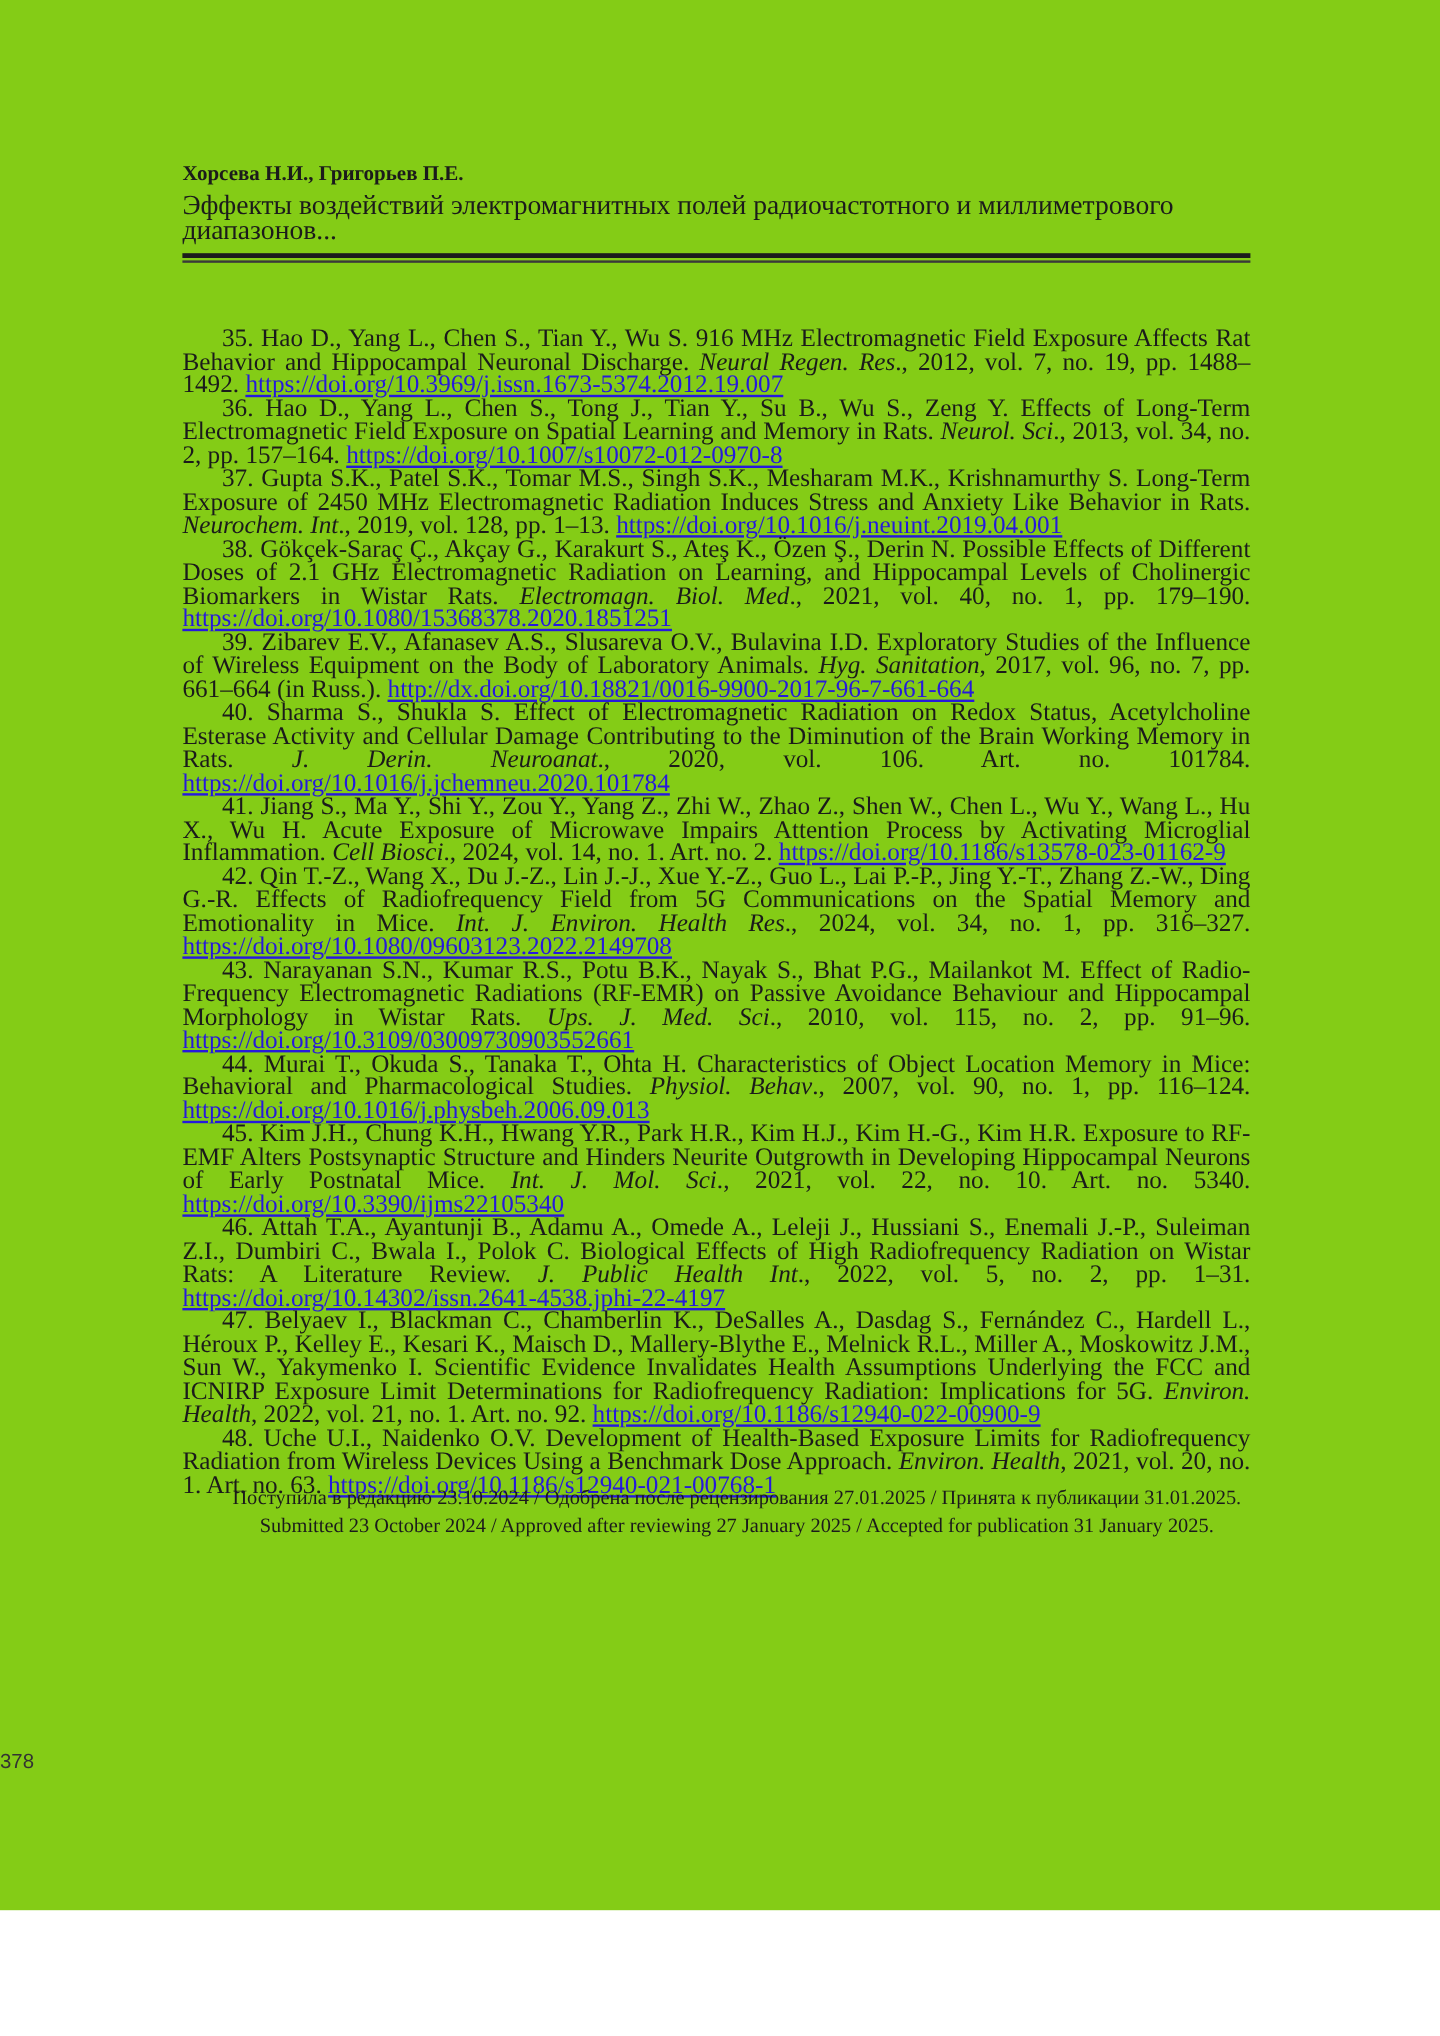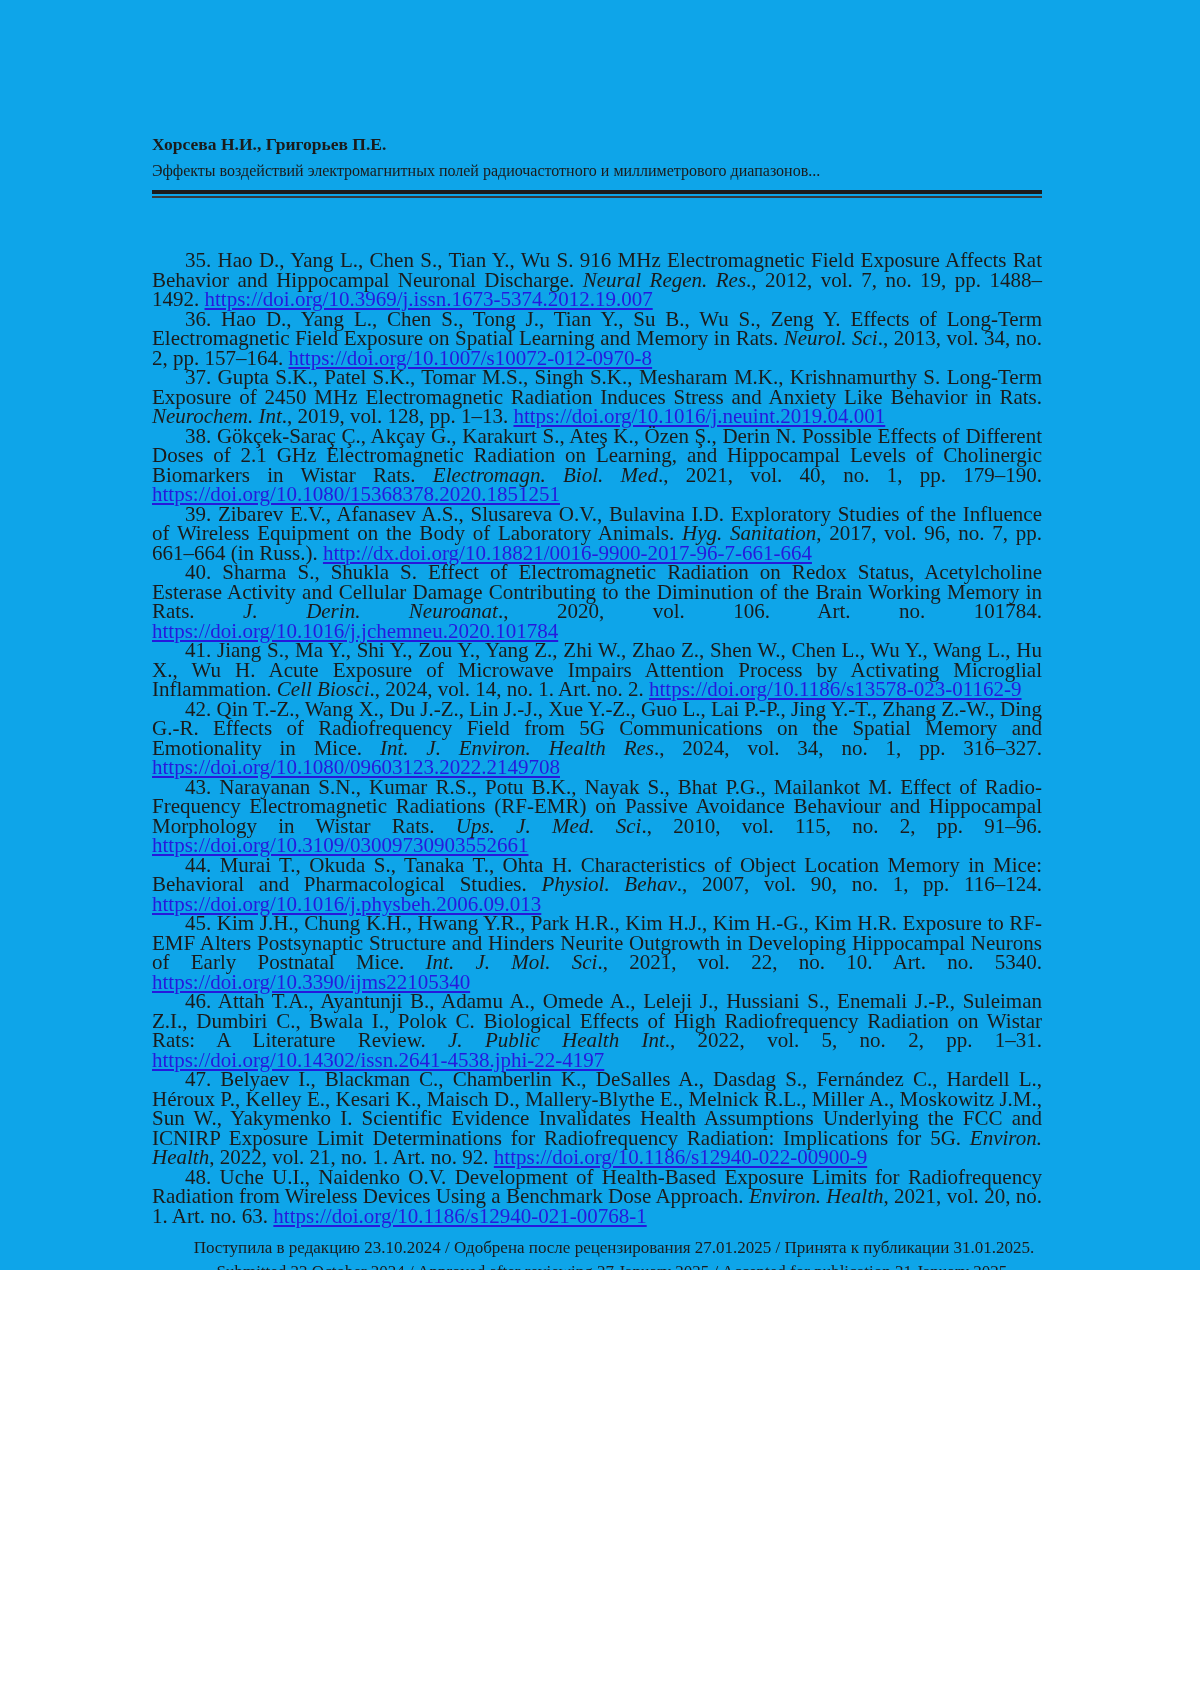--- a/index.html
+++ b/index.html
@@ -1,33 +1,33 @@
 <!DOCTYPE html>
 <html><head>
 <meta charset="utf-8">
 <style>
   html, body { margin: 0; padding: 0; background: #ffffff; }
   .page {
     position: relative;
     width: 1200px;
-    height: 1270px;
-    background: #0ea5e9;
+    height: 1592px;
+    background: #84cc16;
     font-family: "Liberation Serif", serif;
     color: #1b1b1b;
     overflow: hidden;
   }
   .content { margin: 0 158px 0 152px; }
   .hdr { padding-top: 134px; }
   .authors {
     font-weight: bold;
     font-size: 17.5px;
     line-height: 21px;
   }
   .running {
-    font-size: 16px;
+    font-size: 23px;
     line-height: 21px;
     margin-top: 5px;
   }
   .rule-thick { height: 4px; background: #1c1c1c; margin-top: 9px; }
   .rule-thin  { height: 2px; background: #3a3a3a; margin-top: 2px; }
   .refs {
     margin-top: 53px;
     font-size: 21px;
     line-height: 19.5px;
     text-align: justify;
@@ -42,21 +42,20 @@
     width: 856px;
     font-size: 17px;
     line-height: 23.5px;
     text-align: center;
   }
   .pagenum {
     position: absolute;
     top: 1458px;
     left: 0;
     width: 100%;
-    text-align: center;
     font-family: "Liberation Sans", sans-serif;
     font-size: 17px;
     color: #333333;
   }
 </style>
 </head>
 <body>
 
 <div class="page">
   <div class="content">

